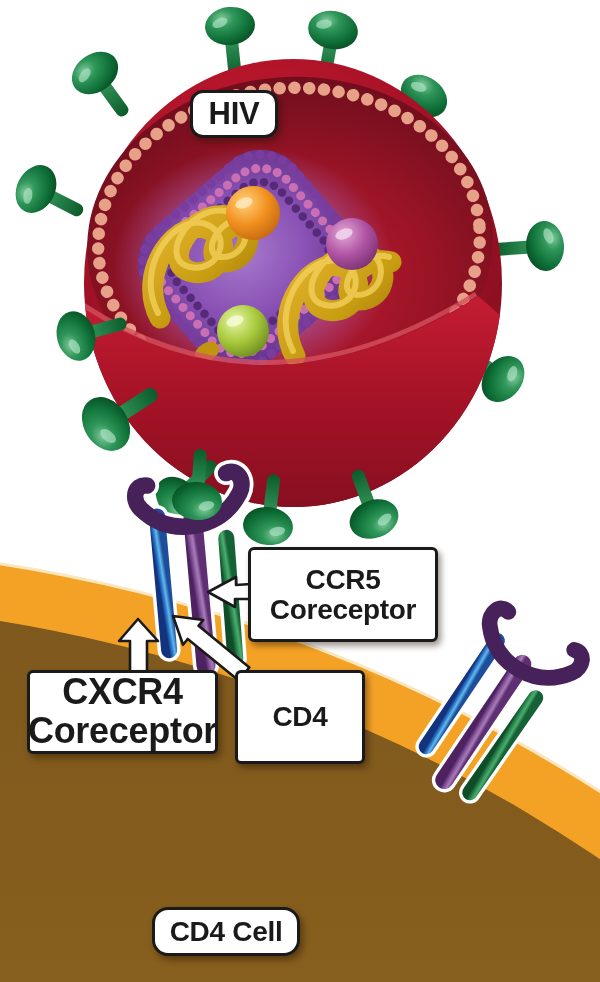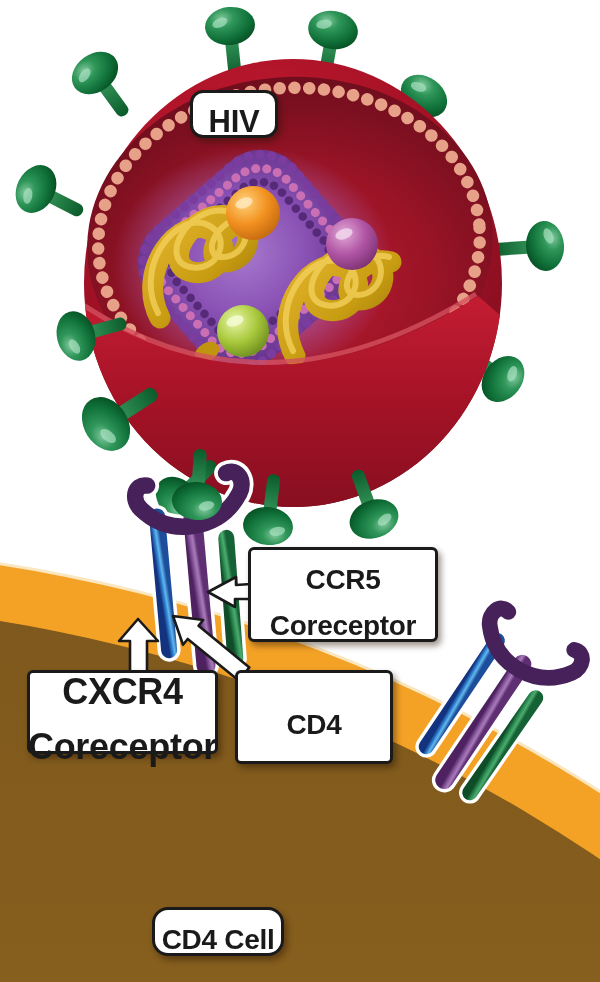--- a/index.html
+++ b/index.html
@@ -6,26 +6,26 @@
   #stage{position:relative;width:600px;height:982px;overflow:hidden;background:#ffffff;
          font-family:"Liberation Sans","DejaVu Sans",sans-serif;}
   #art{position:absolute;left:0;top:0;width:600px;height:982px;}
   .callout{
     position:absolute;display:flex;flex-direction:column;align-items:center;justify-content:center;
     background:#ffffff;border:3.5px solid #1a1a1a;border-radius:6px;
     box-shadow:3px 4px 6px rgba(40,20,5,.45);
     color:#1a1a1a;font-weight:bold;text-align:center;line-height:1.07;letter-spacing:-.3px;
     box-sizing:border-box;z-index:5;
   }
-  .callout .l1,.callout .l2{display:block;white-space:nowrap;margin-top:16px;}
+  .callout .l1,.callout .l2{display:block;white-space:nowrap;}
   #hiv-label{left:190px;top:90px;width:88px;height:48px;font-size:31px;border-radius:13px;}
   #ccr5-label{left:248px;top:547px;width:190px;height:95px;font-size:28px;}
   #cxcr4-label{left:27px;top:670px;width:191px;height:84px;font-size:36px;}
-  #cd4-label{left:235px;top:670px;width:158px;height:94px;font-size:28px;}
-  #cd4cell-label{left:152px;top:907px;width:132px;height:49px;font-size:28px;border-radius:16px;text-align:right;}
+  #cd4-label{left:235px;top:670px;width:130px;height:94px;font-size:28px;}
+  #cd4cell-label{left:152px;top:907px;width:148px;height:49px;font-size:28px;border-radius:16px;text-align:right;}
 </style>
 </head>
 <body>
 
 <div id="stage">
 
 <svg id="art" viewBox="0 0 600 982">
   <defs>
     <radialGradient id="gSphere" cx="42%" cy="28%" r="80%">
       <stop offset="0%" stop-color="#C71B33"></stop>

